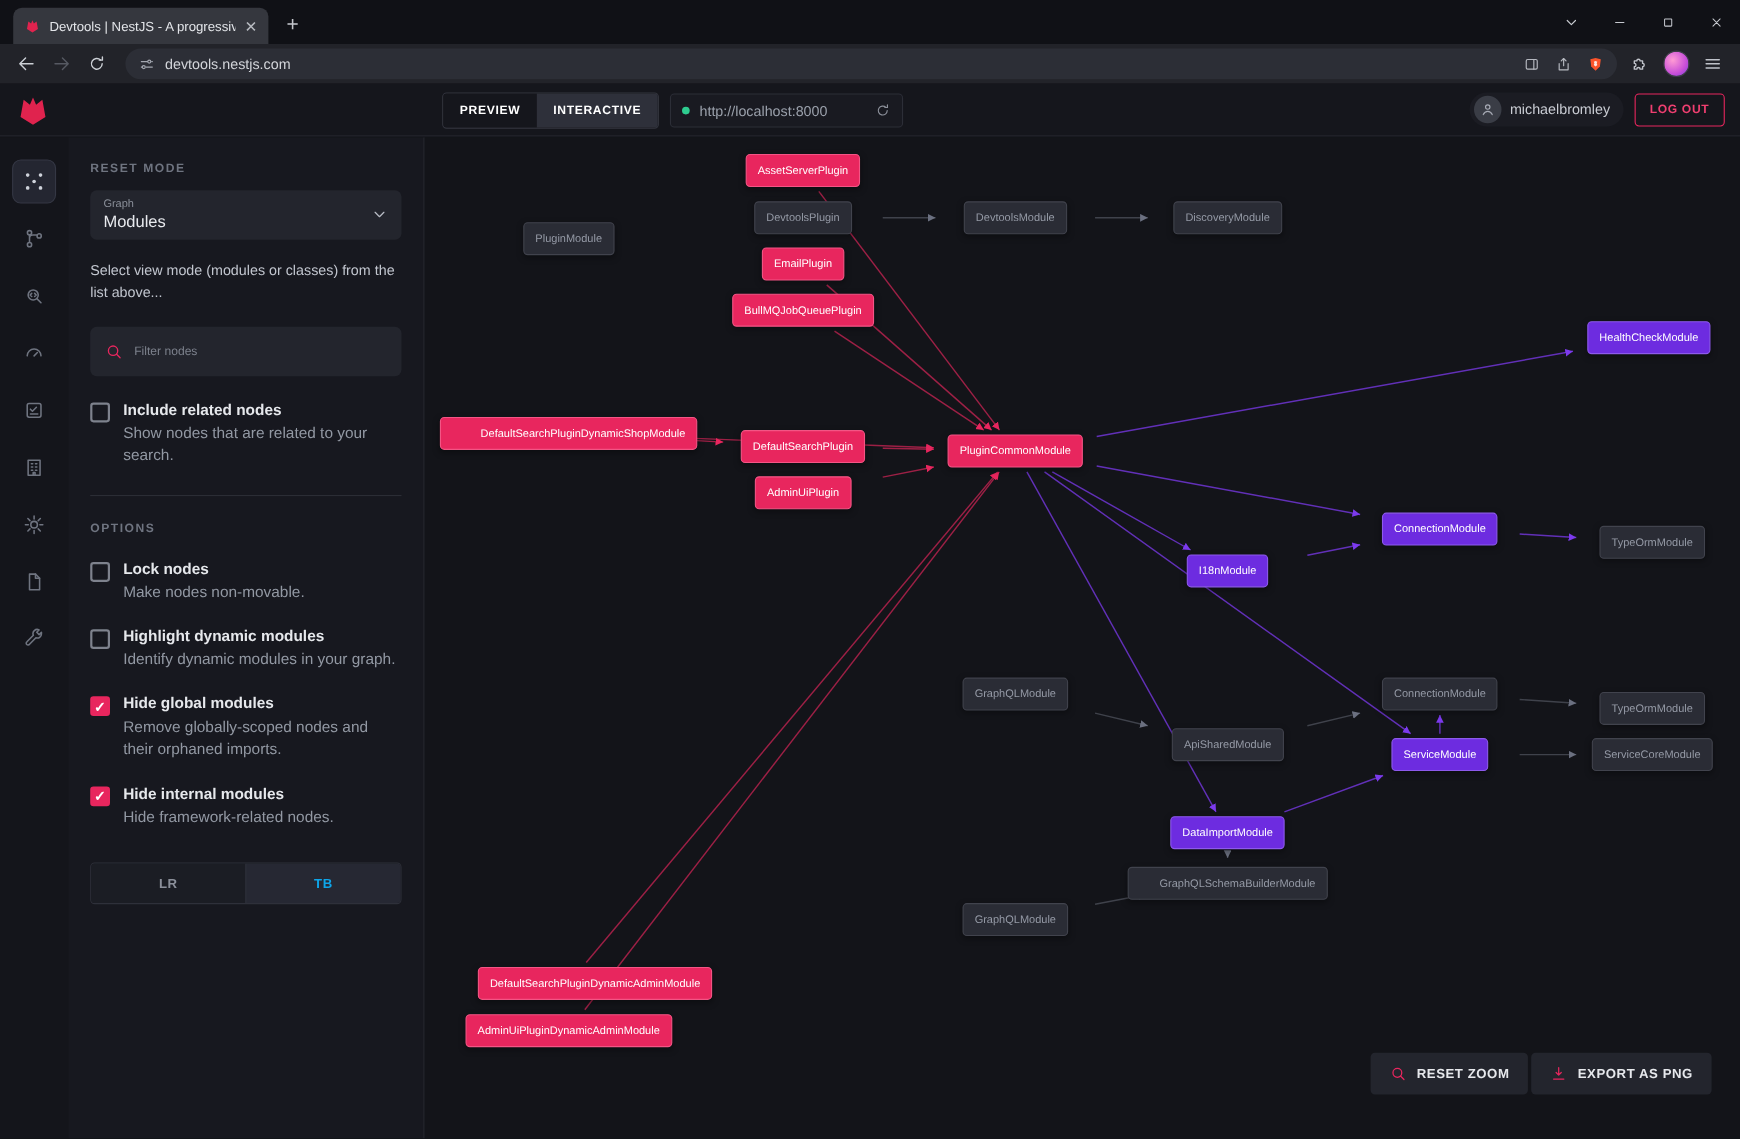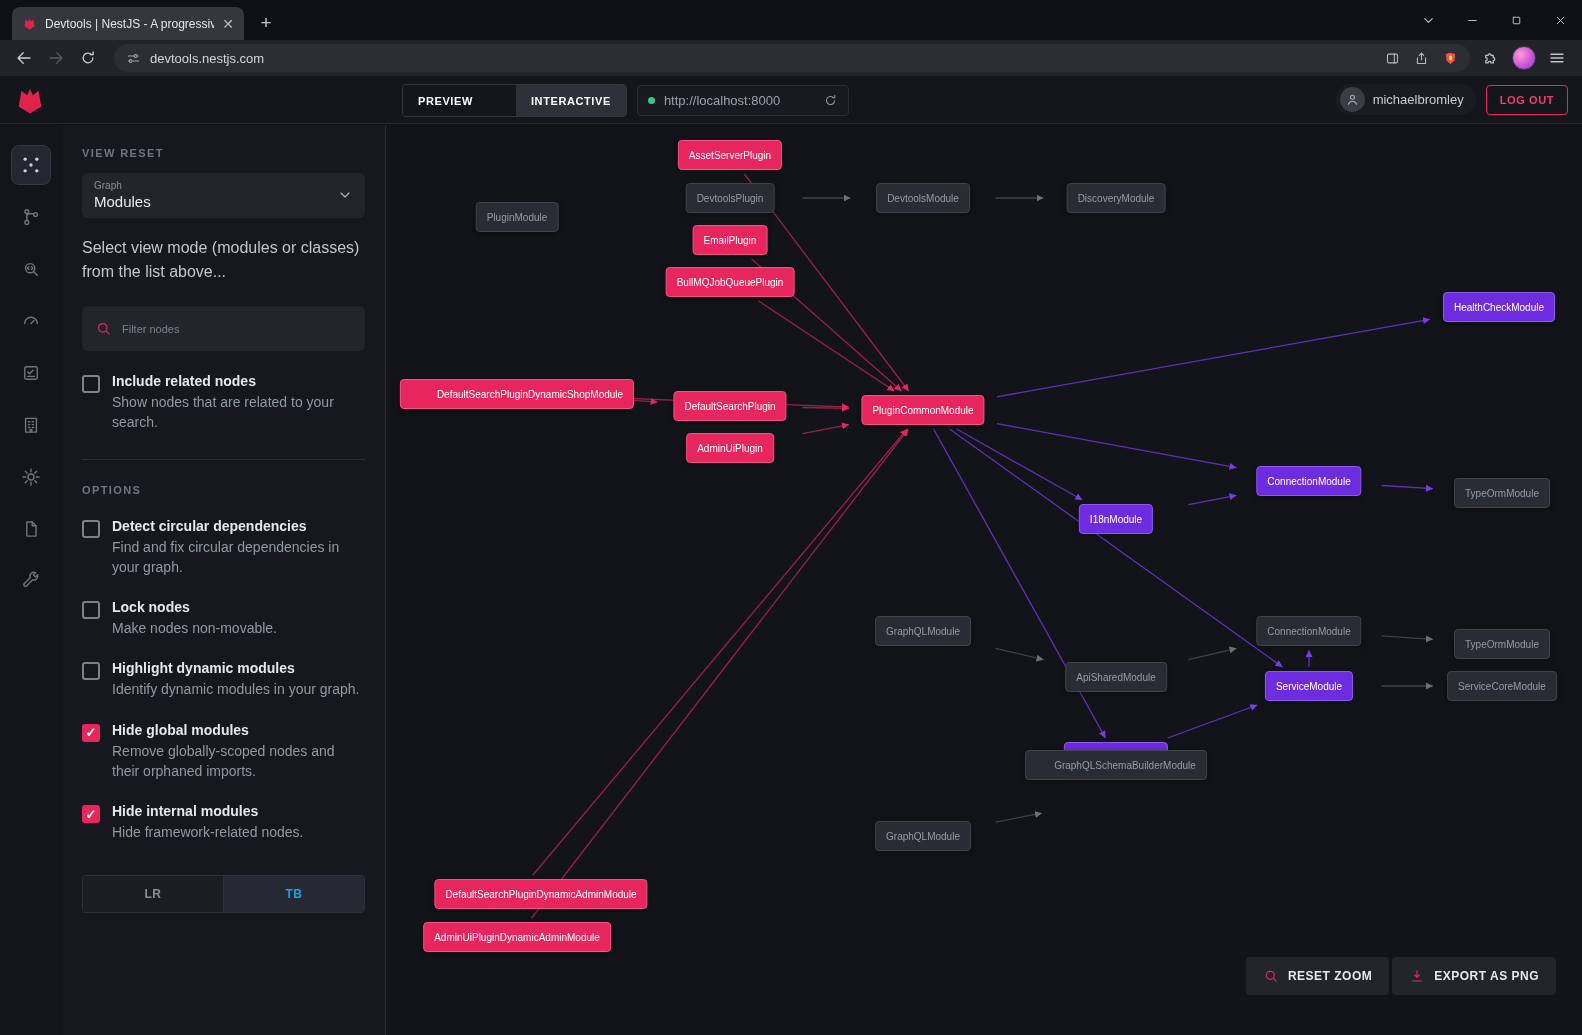--- a/index.html
+++ b/index.html
@@ -53,21 +53,21 @@
   
   .app-header {
     position:absolute; top:76px; left:0; right:0; height:48px;
     background:#15161c; border-bottom:1px solid #24252d;
   }
   .logo { position:absolute; left:13px; top:7px; width:34px; height:34px; }
   .hdr-center { position:absolute; left:402px; top:8px; display:flex; align-items:center; gap:10px; }
   .seg { display:flex; border:1px solid #34363f; border-radius:4px; overflow:hidden; }
   .seg-btn { height:31px; padding:0 15px; font-size:11px; font-weight:bold; letter-spacing:.6px;
     color:#ffffff; background:#15161c; border:none; font-family:inherit; }
-  .seg-btn.on { background:#2e303a;margin-left:28px; }
+  .seg-btn.on { background:#2e303a; }
   .target-box { display:flex; align-items:center; gap:9px; width:212px; height:31px;
     background:#191a21; border:1px solid #2c2e37; border-radius:4px; padding:0 10px; }
   .green-dot { width:7px; height:7px; border-radius:50%; background:#2ecc8f; flex:none; }
   .target-url { flex:1; font-size:13px; color:#9aa0ab; white-space:nowrap; }
   .target-box .icon { width:15px; height:15px; color:#8b8f99; }
   .hdr-right { position:absolute; right:14px; top:8px; display:flex; align-items:center; gap:10px; }
   .user-chip { display:flex; align-items:center; gap:8px; background:#1b1c23; border-radius:16px; padding:3px 12px 3px 4px; }
   .user-avatar { width:25px; height:25px; border-radius:50%; background:#3a3d46; color:#a7abb5;
     display:flex; align-items:center; justify-content:center; }
   .user-avatar .icon { width:15px; height:15px; }
@@ -86,21 +86,21 @@
   .rail-item.active { background:#242631; border:1px solid #343744; color:#ced2da; }
 
   .panel { width:324px; background:#17181f; border-right:1px solid #2a2b33; padding:22px 20px 0; flex:none; }
   .panel-heading { font-size:11px; font-weight:bold; letter-spacing:1.4px; color:#6f7480; }
   .select-box { margin-top:14px; background:#23252d; border-radius:6px; padding:7px 12px 8px;
     display:flex; align-items:center; }
   .select-texts { flex:1; }
   .select-label { font-size:10px; color:#8a8f99; }
   .select-value { font-size:15px; color:#e8eaee; margin-top:2px; }
   .select-box .icon { width:16px; height:16px; color:#b6bac3; }
-  .hint-text { margin-top:18px; font-size:16px; line-height:1.5; color:#c2c6cf; }
+  .hint-text { margin-top:18px; font-size:13px; line-height:1.5; color:#c2c6cf; }
   .filter-box { margin-top:22px; background:#23252d; border-radius:6px; height:45px;
     display:flex; align-items:center; gap:10px; padding:0 13px; }
   .filter-box .icon { width:17px; height:17px; color:#e8265e; }
   .filter-input { flex:1; background:transparent; border:none; outline:none; color:#d7dae0;
     font-size:11px; font-family:inherit; }
   .filter-input::placeholder { color:#7c818c; }
 
   .check-row { display:flex; gap:12px; margin-top:22px; }
   .checkbox { width:18px; height:18px; flex:none; margin-top:2px; border:2px solid #7e828d; border-radius:3px;
     display:flex; align-items:center; justify-content:center; font-size:13px; font-weight:bold; color:#fff; }
@@ -364,21 +364,21 @@
       <div class="rail-item">
         <span class="icon">
           <svg viewBox="0 0 24 24" fill="none" stroke="currentColor" stroke-width="1.7" stroke-linecap="round" stroke-linejoin="round">
             <path d="M20 6.3a4.5 4.5 0 0 1-6 4.3l-7 7.1a2 2 0 1 1-2.8-2.8l7-7.1A4.5 4.5 0 0 1 17.4 2L14.9 4.5l2.6 2.6L20 4.6z"></path>
           </svg>
         </span>
       </div>
     </nav>
 
   <aside class="panel">
-    <div class="panel-heading">VIEW RESET</div>
+    <div class="panel-heading">RESET MODE</div>
 
     <div class="select-box">
       <div class="select-texts">
         <div class="select-label">Graph</div>
         <div class="select-value">Modules</div>
       </div>
       <span class="icon">
           <svg viewBox="0 0 24 24" fill="none" stroke="currentColor" stroke-width="1.7" stroke-linecap="round" stroke-linejoin="round">
             <path d="M6 9l6 6 6-6"></path>
           </svg>
@@ -405,27 +405,20 @@
             <div class="check-desc">Show nodes that are related to your search.</div>
           </div>
         </div>
       </div>
 
     <div class="divider"></div>
 
     <div class="panel-heading">OPTIONS</div>
 
     <div id="options-list">
-        <div class="check-row">
-          <div class="checkbox"></div>
-          <div>
-            <div class="check-title">Detect circular dependencies</div>
-            <div class="check-desc">Find and fix circular dependencies in your graph.</div>
-          </div>
-        </div>
         <div class="check-row">
           <div class="checkbox"></div>
           <div>
             <div class="check-title">Lock nodes</div>
             <div class="check-desc">Make nodes non-movable.</div>
           </div>
         </div>
         <div class="check-row">
           <div class="checkbox"></div>
           <div>
@@ -511,21 +504,21 @@
         <div class="gnode purple" style="left: 923px; top: 356px;">ConnectionModule</div>
         <div class="gnode gray" style="left: 1116px; top: 368px;">TypeOrmModule</div>
         <div class="gnode purple" style="left: 730px; top: 394px;">I18nModule</div>
         <div class="gnode gray" style="left: 537px; top: 506px;">GraphQLModule</div>
         <div class="gnode gray" style="left: 923px; top: 506px;">ConnectionModule</div>
         <div class="gnode gray" style="left: 1116px; top: 519px;">TypeOrmModule</div>
         <div class="gnode gray" style="left: 730px; top: 552px;">ApiSharedModule</div>
         <div class="gnode purple" style="left: 923px; top: 561px;">ServiceModule</div>
         <div class="gnode gray" style="left: 1116px; top: 561px;">ServiceCoreModule</div>
         <div class="gnode purple" style="left: 730px; top: 632px;">DataImportModule</div>
-        <div class="gnode gray" style="left: 730px; top: 640px; padding-left: 28px;">GraphQLSchemaBuilderModule</div>
+        <div class="gnode gray" style="left: 730px; top: 678px; padding-left: 28px;">GraphQLSchemaBuilderModule</div>
         <div class="gnode gray" style="left: 537px; top: 711px;">GraphQLModule</div>
         <div class="gnode pink" style="left: 131px; top: 769px; margin-left: 24px;">DefaultSearchPluginDynamicAdminModule</div>
         <div class="gnode pink" style="left: 131px; top: 812px;">AdminUiPluginDynamicAdminModule</div>
       </div>
     <div class="canvas-actions">
       <button class="action-btn">
         <span class="icon">
             <svg viewBox="0 0 24 24" fill="none" stroke="currentColor" stroke-width="1.7" stroke-linecap="round" stroke-linejoin="round">
               <circle cx="11" cy="11" r="6"></circle>
               <path d="M20 20l-4.4-4.4"></path>

